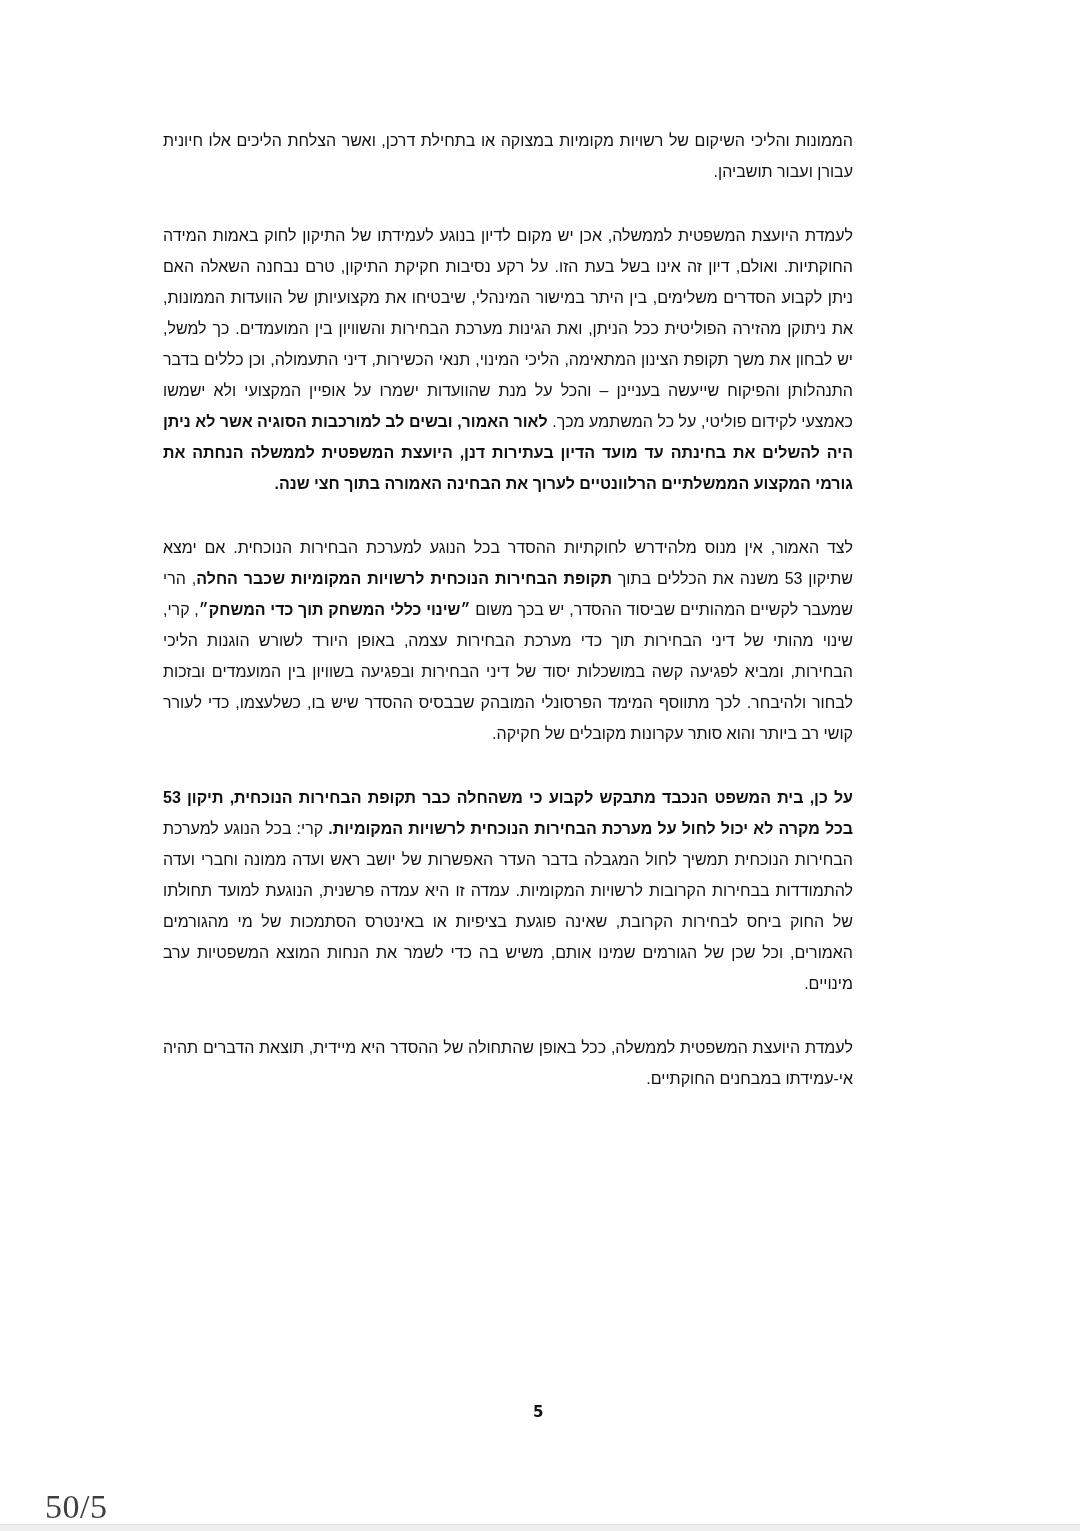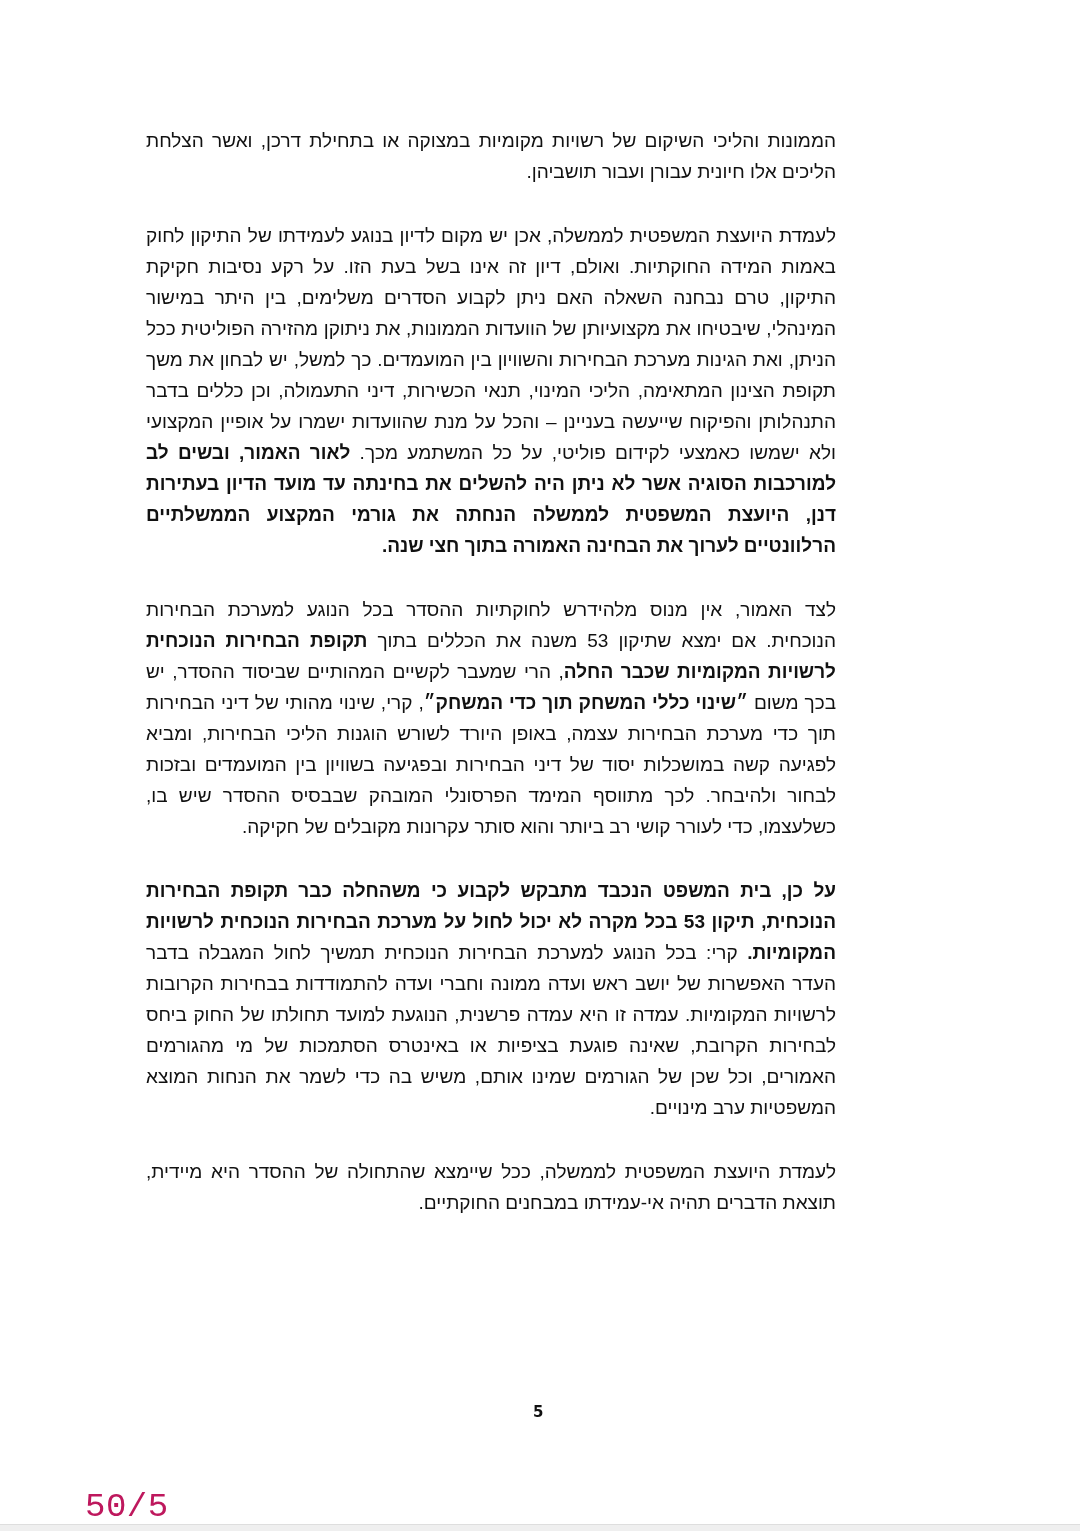--- a/index.html
+++ b/index.html
@@ -22,27 +22,27 @@
       background: #e2e2e2;
     }
     .page {
       position: absolute;
       left: 0; top: 0;
       width: 1080px; height: 1524px;
       background: #ffffff;
     }
     .content {
       position: absolute;
-      left: 146px;
+      left: 163px;
       top: 125px;
       width: 690px;
       direction: rtl;
       text-align: justify;
       text-align-last: right;
-      font-size: 19px;
+      font-size: 16px;
       line-height: 31px;
     }
     .para {
       margin: 0 0 33px 0;
       text-align: justify;
     }
     .para b { font-weight: bold; }
     .page-number {
       position: absolute;
       left: 533px;
@@ -50,45 +50,44 @@
       font-size: 15px;
       font-weight: bold;
       color: #111;
       font-family: "DejaVu Sans", sans-serif;
     }
     .page-indicator {
       position: absolute;
       left: 45px;
       top: 1488px;
       font-size: 34px;
-      color: #be185d;
-      font-family: Liberation Mono, monospace;
+      color: #404040;
+      font-family: Liberation Serif, serif;
       letter-spacing: 0.5px;
-      margin-left: 40px;
     }
     .bottom-bar {
       position: absolute;
       left: 0; top: 1524px;
       width: 1080px; height: 7px;
       background: #efefef;
       border-top: 1px solid #dedede;
     }
   </style>
 </head>
 <body>
 
 <div class="top-edge"></div>
 
 <div class="page">
   <div class="content">
     <p class="para"><span>הממונות והליכי השיקום של רשויות מקומיות במצוקה או בתחילת דרכן, ואשר הצלחת הליכים אלו חיונית עבורן ועבור תושביהן.</span></p>
     <p class="para"><span>לעמדת היועצת המשפטית לממשלה, אכן יש מקום לדיון בנוגע לעמידתו של התיקון לחוק באמות המידה החוקתיות. ואולם, דיון זה אינו בשל בעת הזו. על רקע נסיבות חקיקת התיקון, טרם נבחנה השאלה האם ניתן לקבוע הסדרים משלימים, בין היתר במישור המינהלי, שיבטיחו את מקצועיותן של הוועדות הממונות, את ניתוקן מהזירה הפוליטית ככל הניתן, ואת הגינות מערכת הבחירות והשוויון בין המועמדים. כך למשל, יש לבחון את משך תקופת הצינון המתאימה, הליכי המינוי, תנאי הכשירות, דיני התעמולה, וכן כללים בדבר התנהלותן והפיקוח שייעשה בעניינן – והכל על מנת שהוועדות ישמרו על אופיין המקצועי ולא ישמשו כאמצעי לקידום פוליטי, על כל המשתמע מכך. </span><b>לאור האמור, ובשים לב למורכבות הסוגיה אשר לא ניתן היה להשלים את בחינתה עד מועד הדיון בעתירות דנן, היועצת המשפטית לממשלה הנחתה את גורמי המקצוע הממשלתיים הרלוונטיים לערוך את הבחינה האמורה בתוך חצי שנה.</b></p>
     <p class="para"><span>לצד האמור, אין מנוס מלהידרש לחוקתיות ההסדר בכל הנוגע למערכת הבחירות הנוכחית. אם ימצא שתיקון 53 משנה את הכללים בתוך </span><b>תקופת הבחירות הנוכחית לרשויות המקומיות שכבר החלה</b><span>, הרי שמעבר לקשיים המהותיים שביסוד ההסדר, יש בכך משום </span><b>״שינוי כללי המשחק תוך כדי המשחק״</b><span>, קרי, שינוי מהותי של דיני הבחירות תוך כדי מערכת הבחירות עצמה, באופן היורד לשורש הוגנות הליכי הבחירות, ומביא לפגיעה קשה במושכלות יסוד של דיני הבחירות ובפגיעה בשוויון בין המועמדים ובזכות לבחור ולהיבחר. לכך מתווסף המימד הפרסונלי המובהק שבבסיס ההסדר שיש בו, כשלעצמו, כדי לעורר קושי רב ביותר והוא סותר עקרונות מקובלים של חקיקה.</span></p>
     <p class="para"><b>על כן, בית המשפט הנכבד מתבקש לקבוע כי משהחלה כבר תקופת הבחירות הנוכחית, תיקון 53 בכל מקרה לא יכול לחול על מערכת הבחירות הנוכחית לרשויות המקומיות.</b><span> קרי: בכל הנוגע למערכת הבחירות הנוכחית תמשיך לחול המגבלה בדבר העדר האפשרות של יושב ראש ועדה ממונה וחברי ועדה להתמודדות בבחירות הקרובות לרשויות המקומיות. עמדה זו היא עמדה פרשנית, הנוגעת למועד תחולתו של החוק ביחס לבחירות הקרובת, שאינה פוגעת בציפיות או באינטרס הסתמכות של מי מהגורמים האמורים, וכל שכן של הגורמים שמינו אותם, משיש בה כדי לשמר את הנחות המוצא המשפטיות ערב מינויים.</span></p>
-    <p class="para"><span>לעמדת היועצת המשפטית לממשלה, ככל שיימצא שהתחולה של ההסדר היא מיידית, תוצאת הדברים תהיה אי-עמידתו במבחנים החוקתיים.</span></p>
+    <p class="para"><span>לעמדת היועצת המשפטית לממשלה, ככל באופן שהתחולה של ההסדר היא מיידית, תוצאת הדברים תהיה אי-עמידתו במבחנים החוקתיים.</span></p>
   </div>
 
   <div class="page-number">5</div>
 </div>
 
 <div class="page-indicator">50/5</div>
 
 <div class="bottom-bar"></div>
 
 </body></html>

